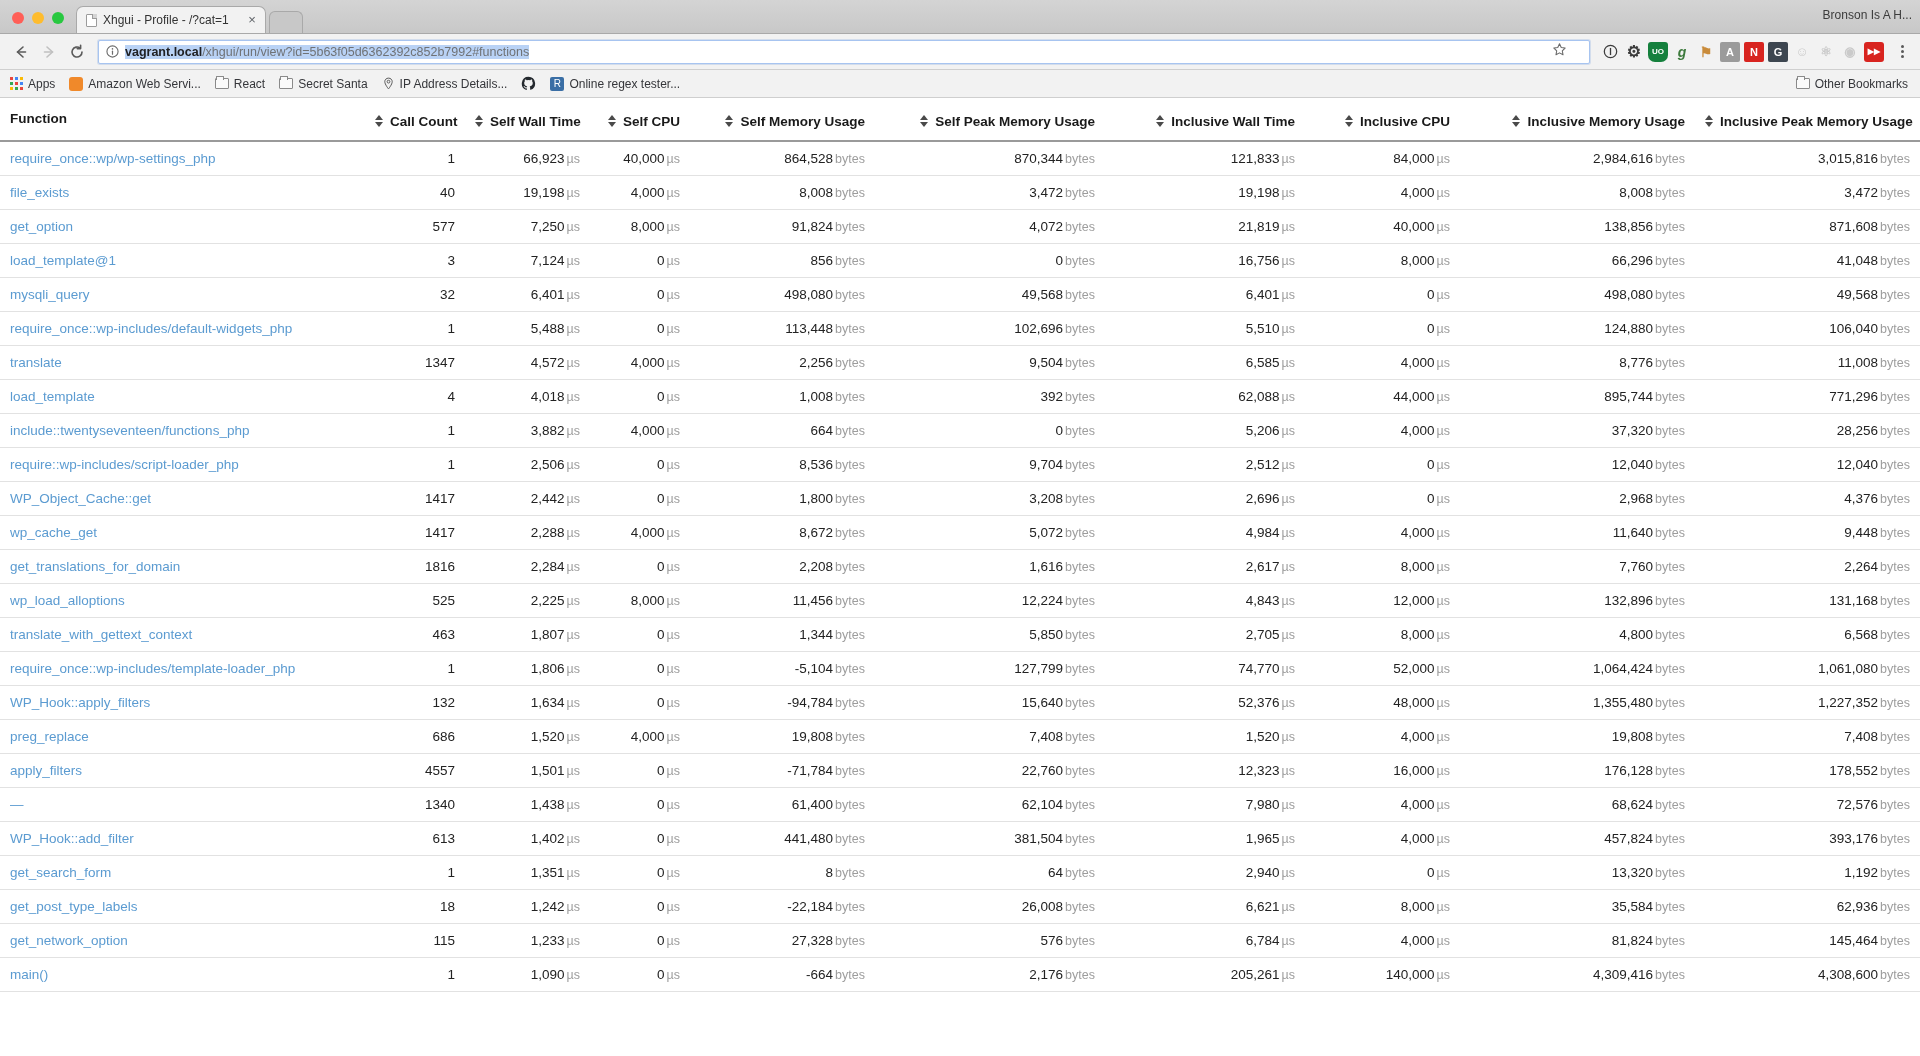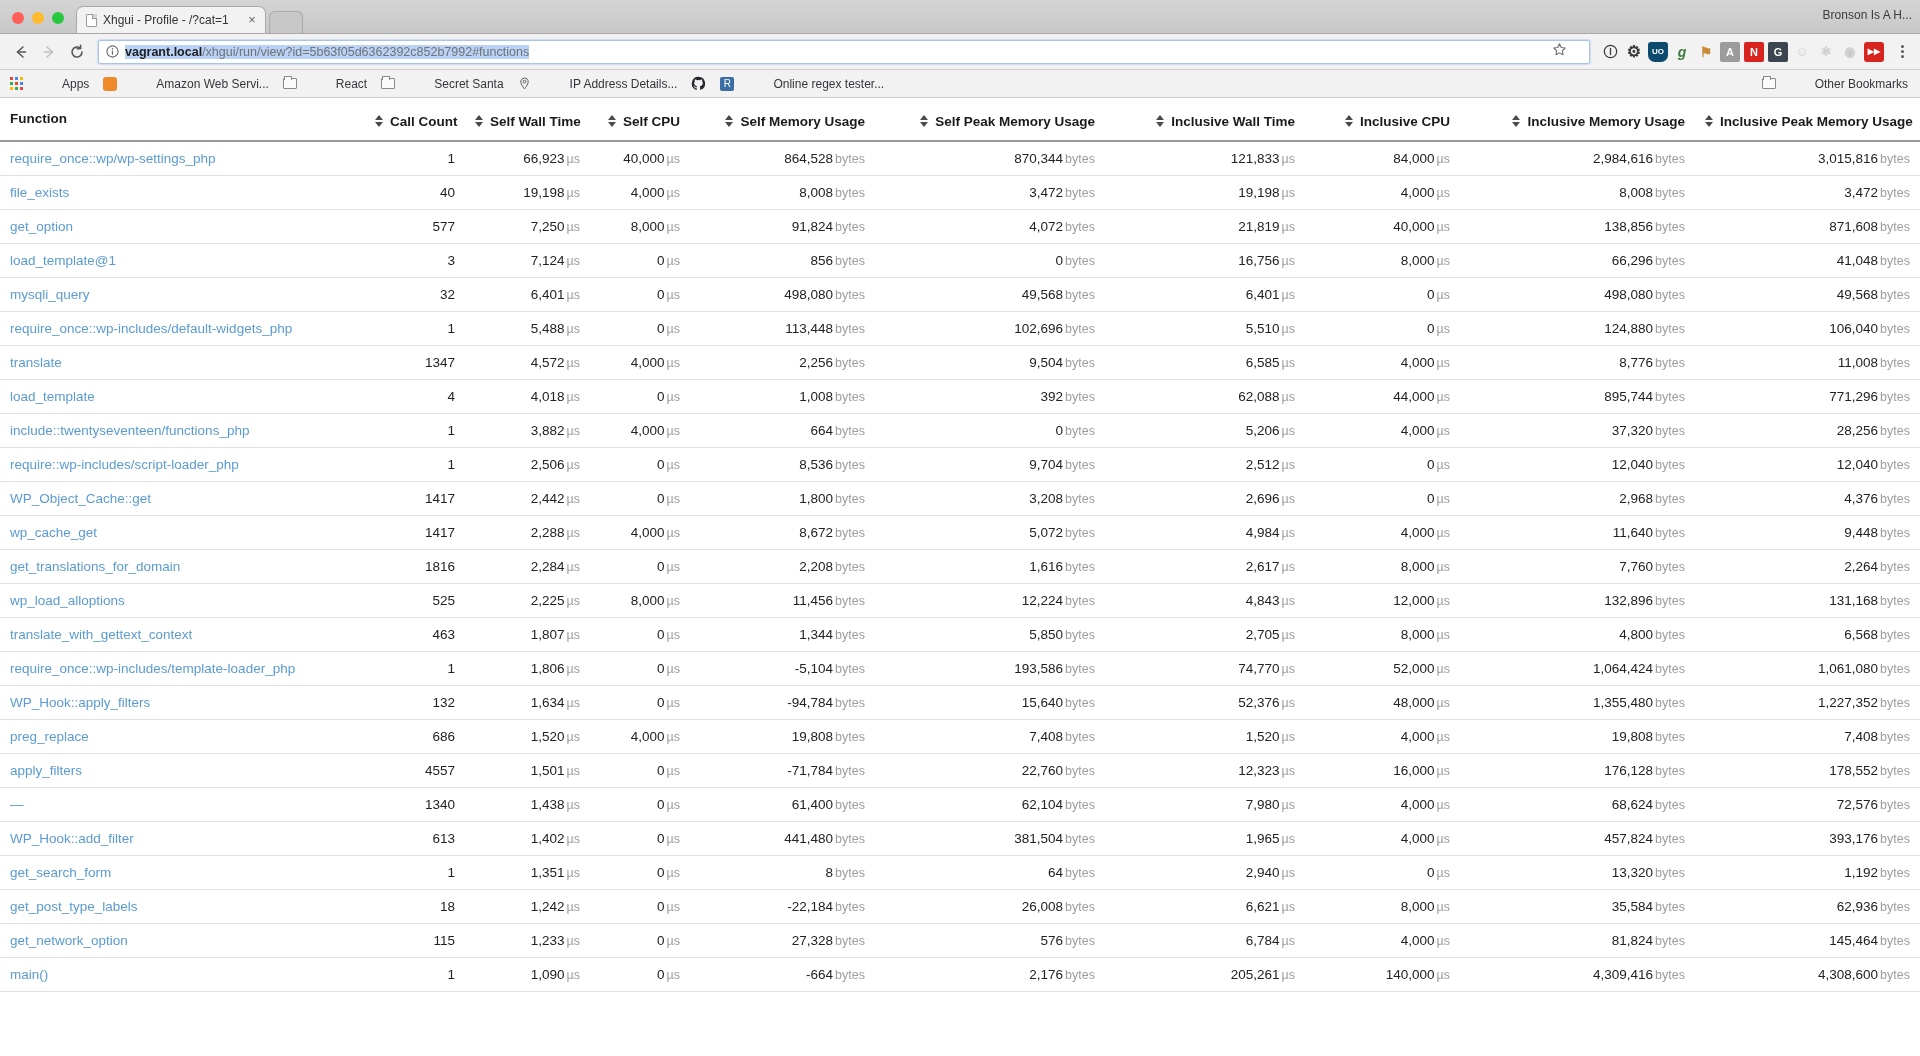--- a/index.html
+++ b/index.html
@@ -127,21 +127,21 @@
     height: 28px;
     background: #f2f2f2;
     display: flex; align-items: center;
     padding: 0 10px;
     gap: 14px;
     border-bottom: 1px solid #cfcfcf;
     position: relative;
     font-size: 12px; color: #35363a;
   }
   .bm { display: flex; align-items: center; gap: 5px; white-space: nowrap; }
-  .bm-label { font-size: 12px; margin-left: 34px; }
+  .bm-label { font-size: 12px; }
   .apps-grid { display: grid; grid-template-columns: repeat(3,3px); grid-gap: 2px; }
   .apps-grid i { width: 3px; height: 3px; display: block; }
   .folder {
     width: 14px; height: 11px; border: 1px solid #8a8a8a;
     border-radius: 1px; background: #fafafa; position: relative; flex: 0 0 auto;
   }
   .folder::before {
     content: ""; position: absolute; top: -3px; left: 0;
     width: 6px; height: 3px; background: #fafafa;
     border: 1px solid #8a8a8a; border-bottom: none; border-radius: 1px 1px 0 0;
@@ -265,21 +265,21 @@
     </div>
 
     <div class="ext-icons">
       <div class="ext" style="color:#3c3c3c">
         <svg width="15" height="15" viewBox="0 0 16 16">
             <circle cx="8" cy="8" r="6.6" fill="none" stroke="currentColor" stroke-width="1.3"></circle>
             <rect x="7.3" y="4.2" width="1.4" height="7.6" fill="currentColor"></rect>
           </svg>
       </div>
       <div class="ext" style="color:#3c3c3c;font-size:16px;">⚙</div>
-      <div class="ext" style="background:#0c4a6e;border-radius:3px 3px 7px 7px;font-size:8px;">UO</div>
+      <div class="ext" style="background:#15803d;border-radius:3px 3px 7px 7px;font-size:8px;">UO</div>
       <div class="ext" style="color:#3d7a3d;font-size:14px;font-style:italic;">g</div>
       <div class="ext" style="color:#c98b3a;font-size:14px;">⚑</div>
       <div class="ext" style="background:#9b9b9b;border-radius:2px;">A</div>
       <div class="ext" style="background:#d8241f;border-radius:2px;">N</div>
       <div class="ext" style="background:#3d4650;border-radius:2px;">G</div>
       <div class="ext pale" style="color:#777;font-size:13px;">☺</div>
       <div class="ext pale" style="color:#777;font-size:13px;">⚛</div>
       <div class="ext pale" style="color:#777;font-size:13px;">◉</div>
       <div class="ext" style="background:#d8241f;border-radius:3px;font-size:8px;">▶▶</div>
       <div class="menu-dots">
@@ -634,21 +634,21 @@
             <td class="num"><span>8,000</span><span class="unit">µs</span></td>
             <td class="num"><span>4,800</span><span class="unit">bytes</span></td>
             <td class="num"><span>6,568</span><span class="unit">bytes</span></td>
           </tr>
           <tr>
             <td class="fn"><a>require_once::wp-includes/template-loader_php</a></td>
             <td class="num"><span>1</span></td>
             <td class="num"><span>1,806</span><span class="unit">µs</span></td>
             <td class="num"><span>0</span><span class="unit">µs</span></td>
             <td class="num"><span>-5,104</span><span class="unit">bytes</span></td>
-            <td class="num"><span>193,586</span><span class="unit">bytes</span></td>
+            <td class="num"><span>127,799</span><span class="unit">bytes</span></td>
             <td class="num"><span>74,770</span><span class="unit">µs</span></td>
             <td class="num"><span>52,000</span><span class="unit">µs</span></td>
             <td class="num"><span>1,064,424</span><span class="unit">bytes</span></td>
             <td class="num"><span>1,061,080</span><span class="unit">bytes</span></td>
           </tr>
           <tr>
             <td class="fn"><a>WP_Hook::apply_filters</a></td>
             <td class="num"><span>132</span></td>
             <td class="num"><span>1,634</span><span class="unit">µs</span></td>
             <td class="num"><span>0</span><span class="unit">µs</span></td>

